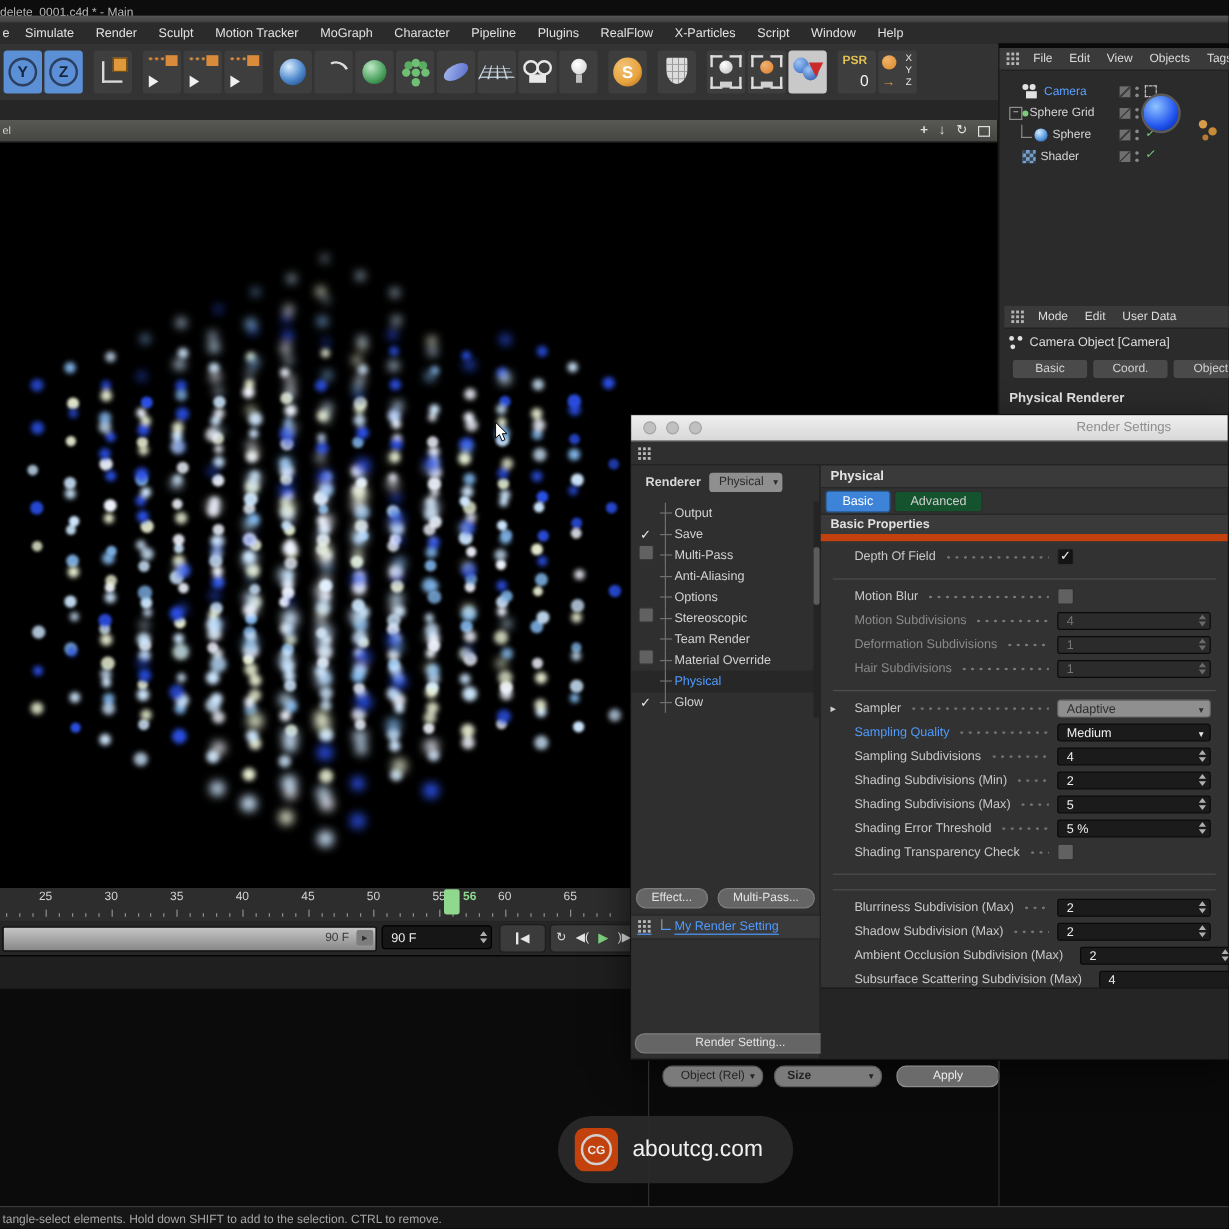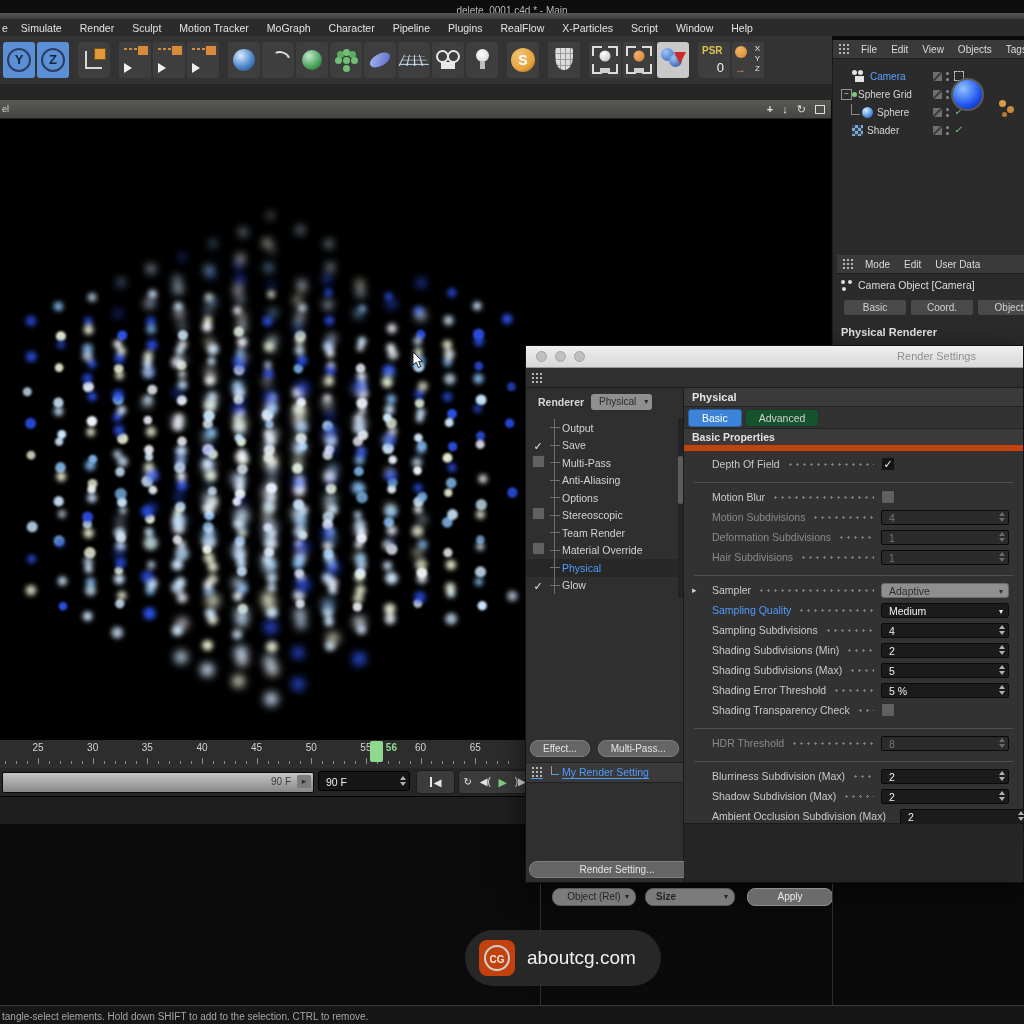--- a/index.html
+++ b/index.html
@@ -1,19 +1,19 @@
 <!DOCTYPE html>
 <html><head>
 <meta charset="utf-8">
 <style>
   html,body{margin:0;padding:0;background:#000;}
   #screen{position:relative;width:1024px;height:1024px;background:#0a0a0a;overflow:hidden;
           font-family:"Liberation Sans",sans-serif;-webkit-font-smoothing:antialiased;color:#ccc;}
   
-  .titlebar{position:absolute;left:0;top:0;width:1024px;height:13px;background:#0d0d0d;text-align:center;}
+  .titlebar{position:absolute;left:0;top:0;width:1024px;height:13px;background:#0d0d0d;text-align:left;}
   .titlebar span{font-size:10px;color:#b9b9b9;line-height:13px;}
   .tstrip{position:absolute;left:0;top:13px;width:1024px;height:6px;background:linear-gradient(#565656,#3f3f3f);}
   .menubar{position:absolute;left:0;top:19px;width:1024px;height:17px;background:#2b2b2b;display:flex;align-items:center;padding-left:2px;box-sizing:border-box;}
   .menubar .mi{font-size:10.5px;color:#e2e2e2;margin:0 9px;white-space:nowrap;}
   .menubar .partial{margin:0 4px 0 0;}
   .toolbar{position:absolute;left:0;top:36px;width:832px;height:48px;background:#333;display:flex;align-items:center;padding-left:2px;box-sizing:border-box;}
   .tile{position:relative;width:32px;height:36px;margin:0 1px;background:#3e3e3e;border-radius:3px;flex:none;}
   .tile.blue{background:#5b8fd6;}
   .tile.light{background:#c9c9c9;}
   .tgap{width:7px;flex:none;}
@@ -1346,30 +1346,20 @@
             </span>
           </div>
           <div class="prow">
             <span class="plabel">Shading Transparency Check</span>
             <span class="leader"></span>
             <span class="ctrl">
               <span class="cbx"></span>
             </span>
           </div>
           <div class="psep"></div>
-          <div class="prow">
-            <span class="plabel dim">HDR Threshold</span>
-            <span class="leader"></span>
-            <span class="ctrl">
-              <span class="valbox dis">8<span class="stp">
-                  <i class="u"></i>
-                  <i class="d"></i>
-                </span></span>
-            </span>
-          </div>
           <div class="psep"></div>
           <div class="prow">
             <span class="plabel">Blurriness Subdivision (Max)</span>
             <span class="leader"></span>
             <span class="ctrl">
               <span class="valbox">2<span class="stp">
                   <i class="u"></i>
                   <i class="d"></i>
                 </span></span>
             </span>

